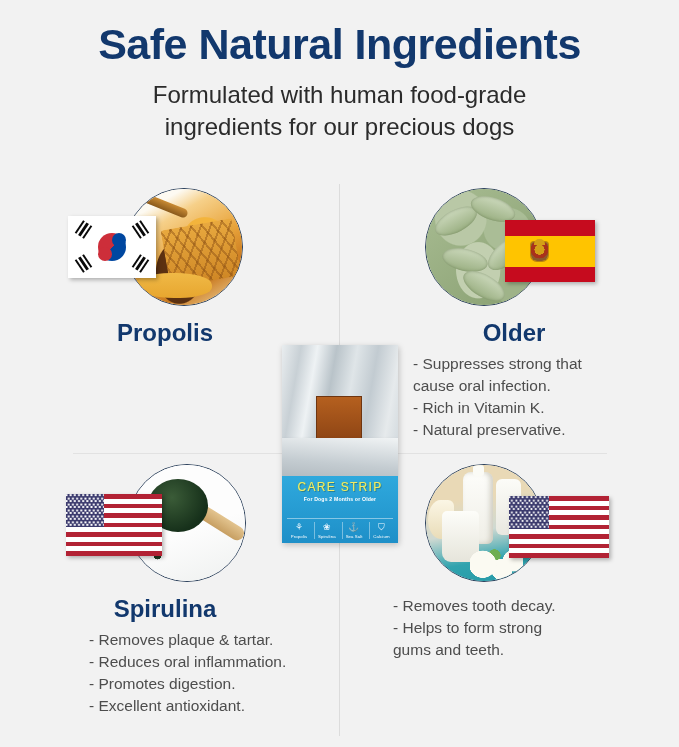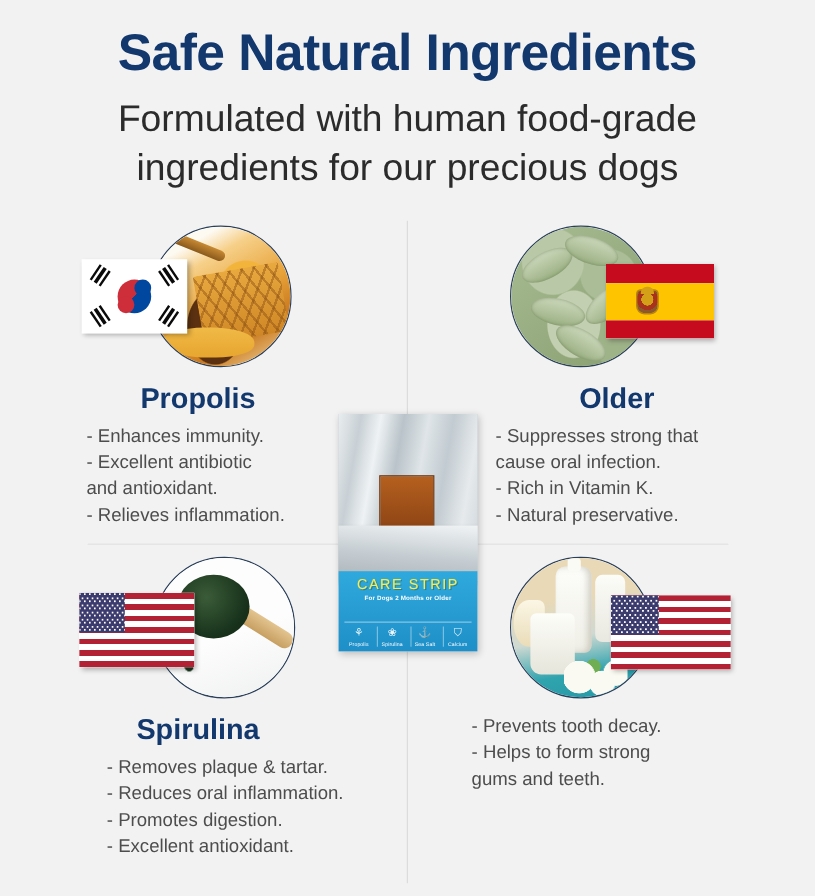--- a/index.html
+++ b/index.html
@@ -30,21 +30,21 @@
   .main-title {
     font-size: 43px;
     font-weight: bold;
     color: #12386d;
     letter-spacing: -0.5px;
     line-height: 1.05;
     font-family: "Liberation Sans", sans-serif;
   }
   .subtitle {
     margin-top: 12px;
-    font-size: 31px;
+    font-size: 24px;
     color: #2b2b2b;
     line-height: 1.32;
     font-weight: 400;
   }
 
   
   .v-divider {
     position: absolute;
     left: 339px;
     top: 184px;
@@ -382,24 +382,20 @@
             <i></i>
           </div>
         <div class="tri tri-d">
             <i></i>
             <i></i>
             <i></i>
           </div>
       </div>
     </div>
     <div class="ing-title">Propolis</div>
-    <div class="ing-list pad-l">- Enhances immunity.
-- Excellent antibiotic
-and antioxidant.
-- Relieves inflammation.</div>
   </div>
 
   <div class="quad q-tr">
     <div class="media">
       <div class="circle-photo" style="left:76px; top:2px;">
         <div class="ph-sage">
           <span class="l1"></span>
           <span class="l2"></span>
           <span class="l3"></span>
           <span class="l4"></span>
@@ -452,21 +448,21 @@
           <div class="jar"></div>
           <div class="cubes"></div>
         </div>
       </div>
       <div class="flag flag-us" style="left:160px; top:34px; width:100px; height:62px;">
         <div class="us-stripes"></div>
         <div class="us-canton"></div>
         <div class="us-stars" style="width:40%; height:53.8%;"></div>
       </div>
     </div>
-    <div class="ing-list pad-r2">- Prevents tooth decay.
+    <div class="ing-list pad-r2">- Removes tooth decay.
 - Helps to form strong
 gums and teeth.</div>
   </div>
 
   <div class="package">
     <div class="pkg-foil-top"></div>
     <div class="pkg-strip"></div>
     <div class="pkg-flap"></div>
     <div class="pkg-label">
       <div class="pkg-brand">CARE STRIP</div>

